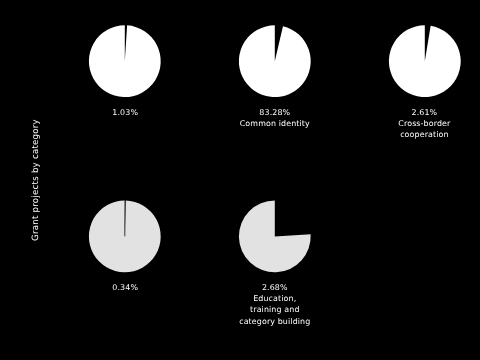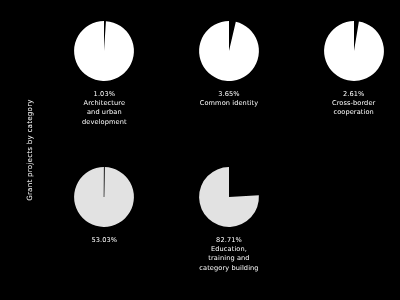--- a/index.html
+++ b/index.html
@@ -96,34 +96,31 @@
   <div id="grid">
 
     <div class="cell">
       <div class="pie-wrap">
         <svg class="pie-svg" viewBox="0 0 100 100">
             <path d="M 50 50 L 52.84555228887721 6.092109682071197 A 44 44 0 1 1 49.99999999999999 6 Z" fill="#ffffff" stroke="none"></path>
           </svg>
       </div>
       <div class="cell-caption">
         <span class="pct">1.03%</span>
-        <span class="cat">Architecture
-and urban
-development</span>
       </div>
     </div>
 
     <div class="cell">
       <div class="pie-wrap">
         <svg class="pie-svg" viewBox="0 0 100 100">
             <path d="M 50 50 L 60.00257348845244 7.152030111006333 A 44 44 0 1 1 49.99999999999999 6 Z" fill="#ffffff" stroke="none"></path>
           </svg>
       </div>
       <div class="cell-caption">
-        <span class="pct">3.65%</span>
+        <span class="pct">83.28%</span>
         <span class="cat">Common identity</span>
       </div>
     </div>
 
     <div class="cell">
       <div class="pie-wrap">
         <svg class="pie-svg" viewBox="0 0 100 100">
             <path d="M 50 50 L 57.183311788996136 6.590323293739338 A 44 44 0 1 1 49.99999999999999 6 Z" fill="#ffffff" stroke="none"></path>
           </svg>
       </div>
@@ -135,32 +132,32 @@
     </div>
 
     <div class="cell">
       <div class="pie-wrap">
         <svg class="pie-svg" viewBox="0 0 100 100">
             <path d="M 50 50 L 50.93989302823782 6.010039769335208 A 44 44 0 1 1 49.99999999999999 6 Z" fill="#e2e2e2" stroke="none"></path>
             <line x1="50" y1="50" x2="50.46997332410956" y2="6.0025100139266385" stroke="#000000" stroke-width="0.9"></line>
           </svg>
       </div>
       <div class="cell-caption">
-        <span class="pct">53.03%</span>
+        <span class="pct">0.34%</span>
       </div>
     </div>
 
     <div class="cell">
       <div class="pie-wrap">
         <svg class="pie-svg" viewBox="0 0 100 100">
             <path d="M 50 50 L 93.92163887224132 47.3751878588325 A 44 44 0 1 1 49.99999999999999 6 Z" fill="#e2e2e2" stroke="none"></path>
           </svg>
       </div>
       <div class="cell-caption">
-        <span class="pct">82.71%</span>
+        <span class="pct">2.68%</span>
         <span class="cat">Education,
 training and
 category building</span>
       </div>
     </div>
 
 
   </div>
 </div>
 

